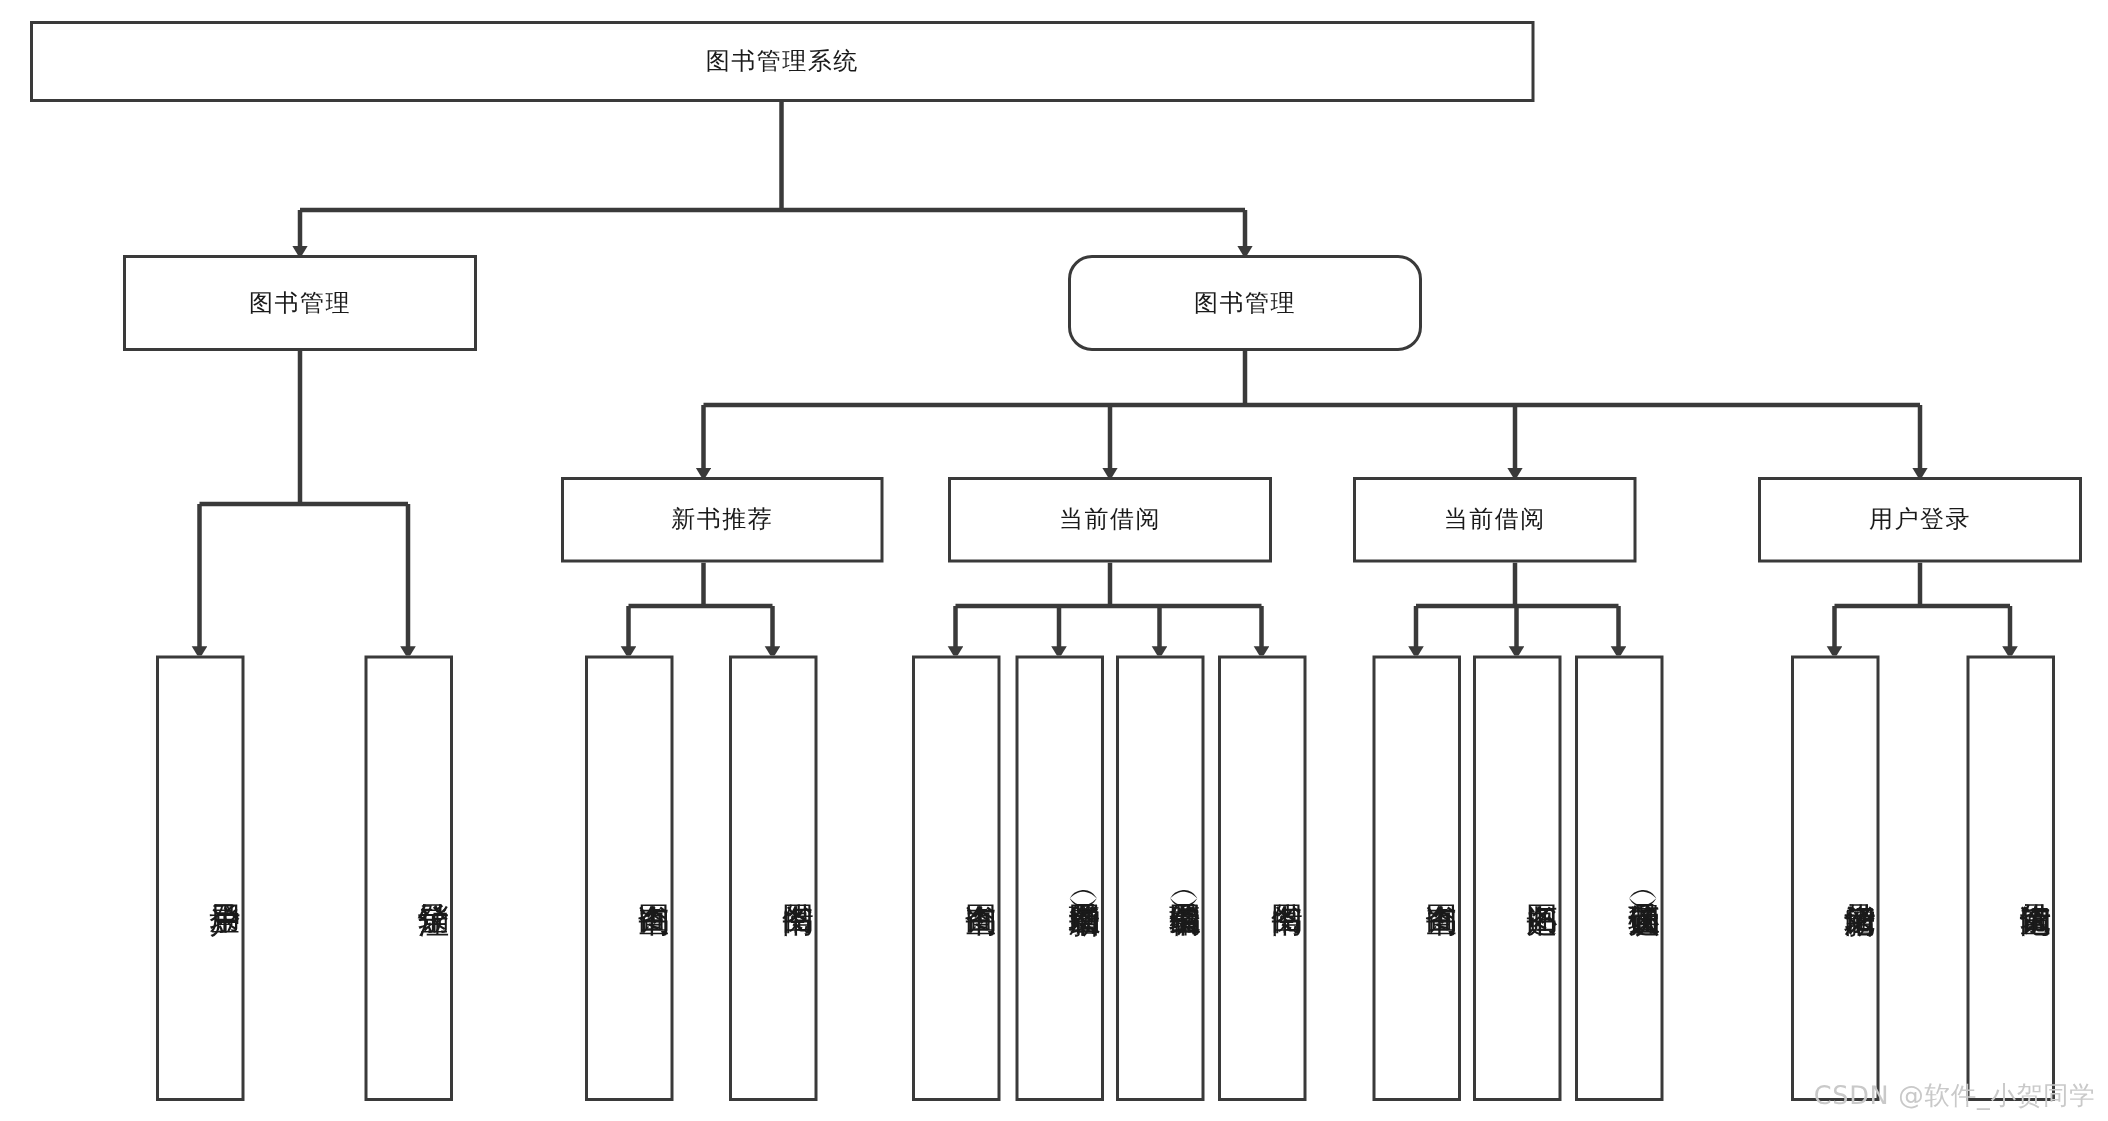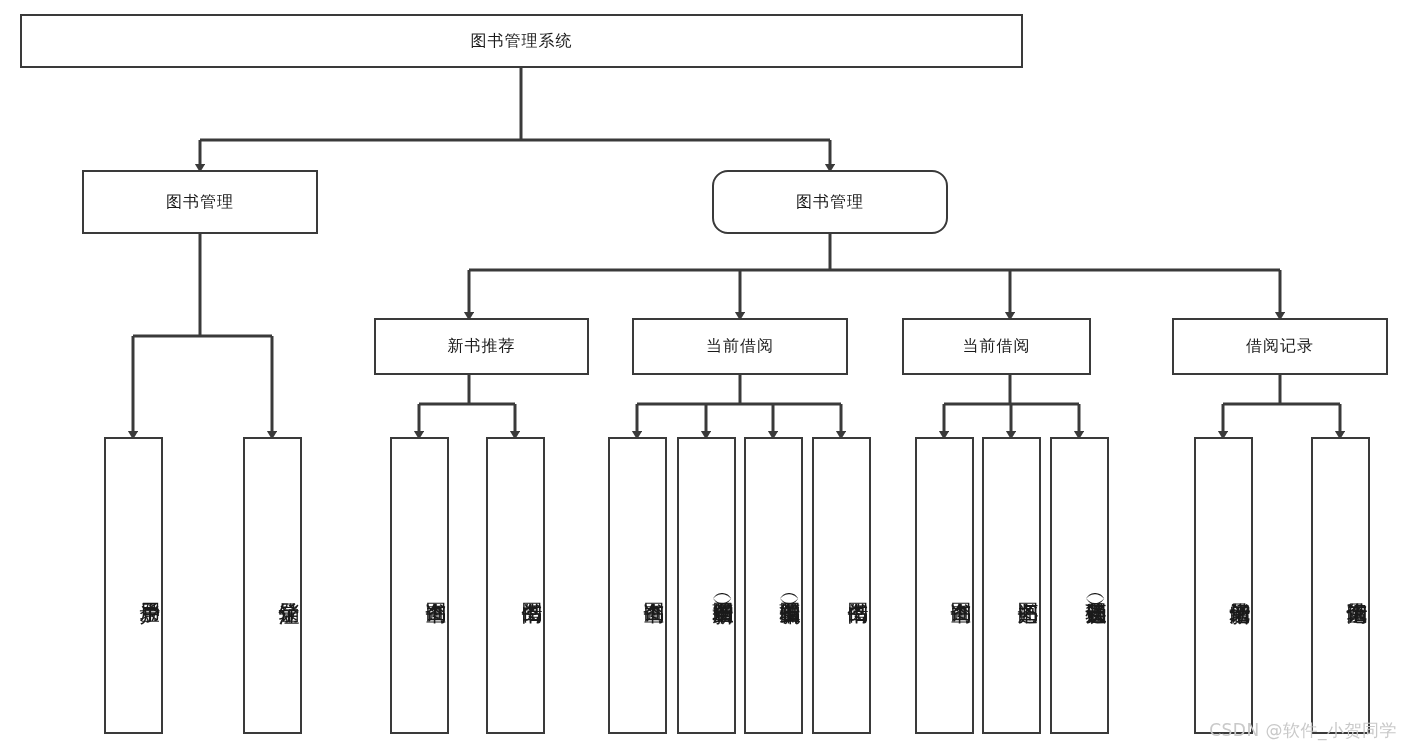--- a/index.html
+++ b/index.html
@@ -138,21 +138,21 @@
   <div class="node horiz" style="left:362px; top:318px; width:215px; height:57px;margin-left:12px;">
     <span>新书推荐</span>
   </div>
   <div class="node horiz" style="left:632px; top:318px; width:216px; height:57px;">
     <span>当前借阅</span>
   </div>
   <div class="node horiz" style="left:902px; top:318px; width:189px; height:57px;">
     <span>当前借阅</span>
   </div>
   <div class="node horiz" style="left:1172px; top:318px; width:216px; height:57px;">
-    <span>借阅记录</span>
+    <span>用户登录</span>
   </div>
 
   <div class="node vert" style="left:104px; top:437px; width:59px; height:297px;">
     <span>用户登录</span>
   </div>
   <div class="node vert" style="left:243px; top:437px; width:59px; height:297px;">
     <span>注销登录</span>
   </div>
 
   <div class="node vert" style="left:390px; top:437px; width:59px; height:297px;">

